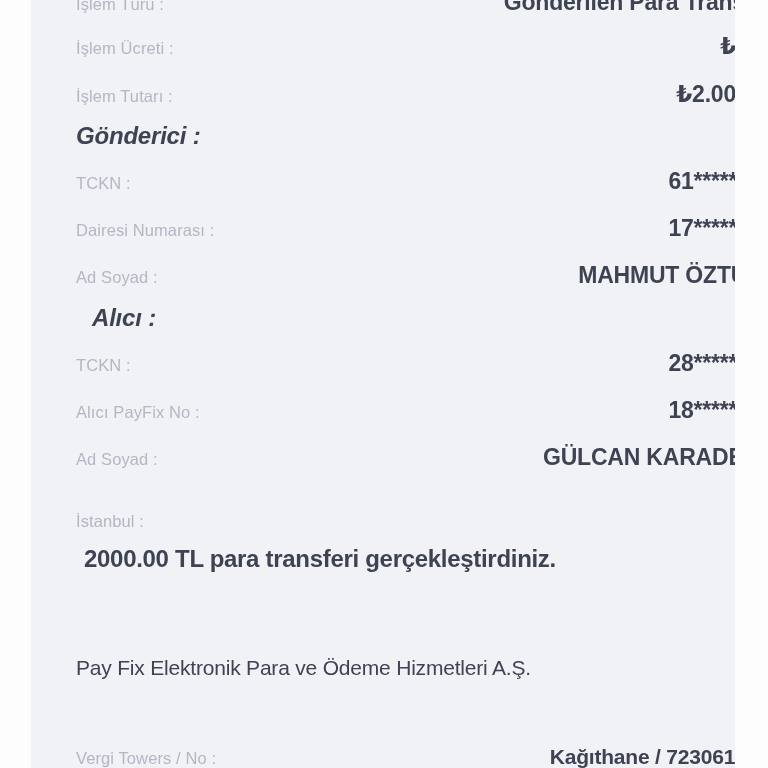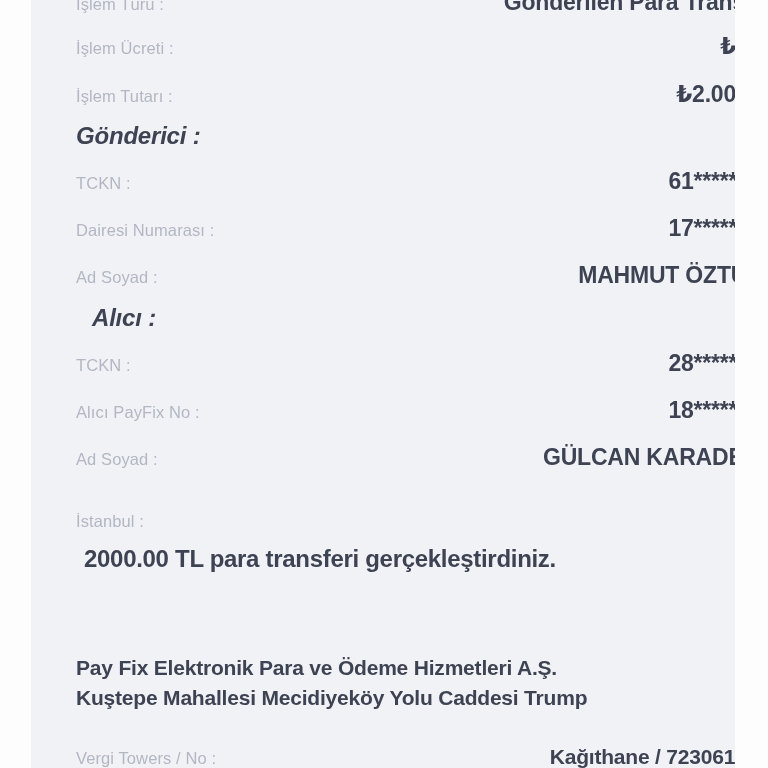--- a/index.html
+++ b/index.html
@@ -77,21 +77,21 @@
   .r-r-tckn   { position: absolute; left: 45px; right: 45px; top: 350px; }
   .r-r-payfix { position: absolute; left: 45px; right: 45px; top: 397px; }
   .r-r-ad     { position: absolute; left: 45px; right: 45px; top: 444px; }
 
   .lbl-aciklama { position: absolute; left: 45px; top: 512px; }
   .txt-aciklama { position: absolute; left: 53px; right: 45px; top: 545px;
                   color: #3e4353; font-size: 24px; font-weight: 700;
                   letter-spacing: -0.3px; }
 
   .company-block { position: absolute; left: 45px; right: 40px; top: 653px;
-                   color: #3e4353; font-size: 21px; font-weight: 700;
+                   color: #3e4353; font-size: 21px; font-weight: 400;
                    line-height: 30px; letter-spacing: -0.2px; }
   .company-block .cline { display: block; white-space: nowrap; }
 
   .r-vergi { position: absolute; left: 45px; right: 45px; top: 745px; }
 </style>
 </head>
 <body>
 
 <div class="receipt-card">
 
@@ -142,21 +142,20 @@
   <div class="row r-r-ad">
     <span class="label">Ad Soyad :</span>
     <span class="value">GÜLCAN KARADENİZ</span>
   </div>
 
   <div class="label lbl-aciklama">İstanbul :</div>
   <div class="txt-aciklama">2000.00 TL para transferi gerçekleştirdiniz.</div>
 
   <div class="company-block">
     <span class="cline">Pay Fix Elektronik Para ve Ödeme Hizmetleri A.Ş.</span>
-    <span class="cline">Kuştepe Mahallesi Mecidiyeköy Yolu Caddesi Trump</span>
   </div>
 
   <div class="row r-vergi">
     <span class="label">Vergi Towers / No :</span>
     <span class="value small">Kağıthane / 7230610211</span>
   </div>
 
 </div>
 
 </body></html>

